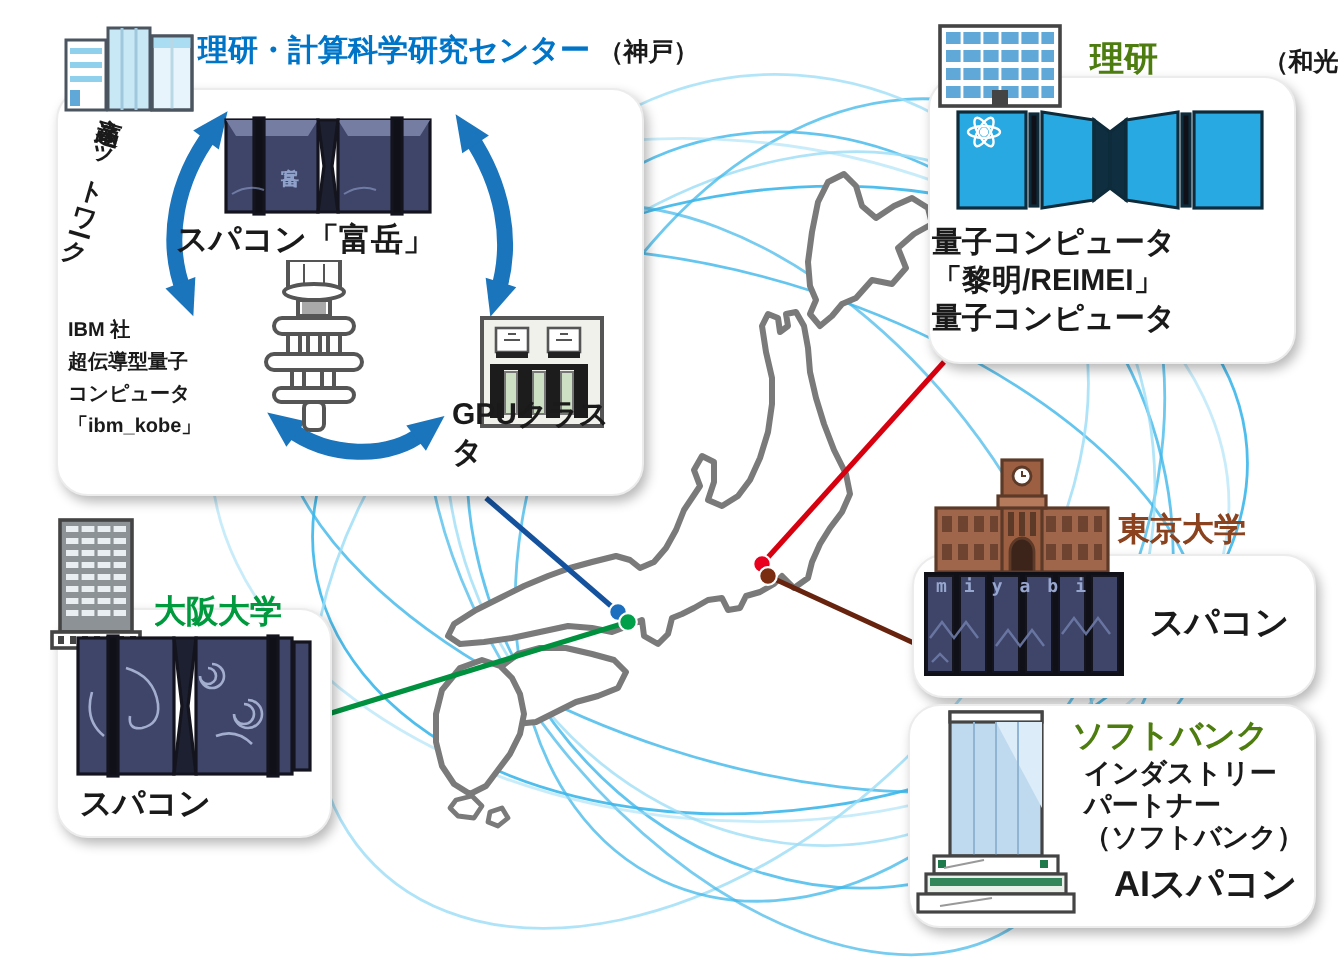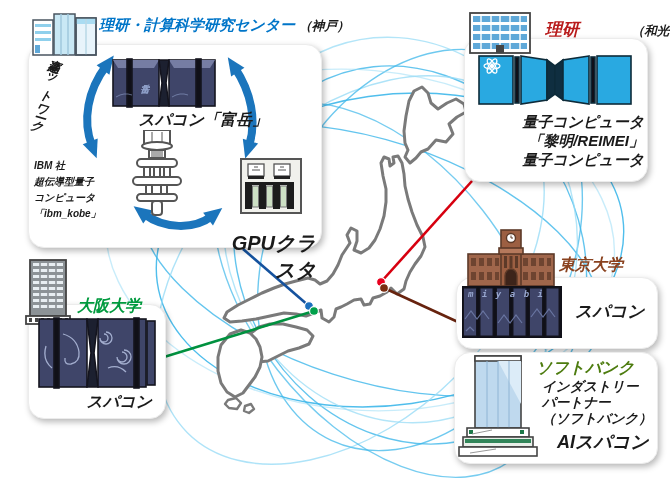--- a/index.html
+++ b/index.html
@@ -1,25 +1,25 @@
 <!DOCTYPE html>
 <html><head>
 <meta charset="utf-8">
 <style>
   html,body{margin:0;padding:0;background:#fff;}
   body{font-family:"Liberation Sans","DejaVu Sans",sans-serif;}
-  #stage{position:relative;width:670px;height:483px;background:#fff;overflow:hidden;font-style:italic;}
+  #stage{position:relative;width:670px;height:483px;background:#fff;overflow:hidden;}
   #bg{position:absolute;left:0;top:0;}
   .panel{position:absolute;background:#fff;border:1px solid #ececec;border-radius:16px;
          box-shadow:2px 3px 6px rgba(0,0,0,.28);}
   .hdr{position:absolute;white-space:nowrap;font-weight:bold;}
   .hdr .loc{color:#1a1a1a;font-weight:bold;}
   .icon{position:absolute;}
   .lbl{position:absolute;font-weight:bold;color:#1a1a1a;}
-  .ctr{text-align:right;}
+  .ctr{text-align:left;}
   #kobe-net-label{
     position:absolute;left:50px;top:50px;height:110px;
     writing-mode:vertical-rl;text-orientation:upright;
     transform:rotate(16deg);transform-origin:top center;
     font-size:12.5px;font-weight:bold;color:#1a1a1a;letter-spacing:1px;}
   #miyabi-text{
     position:absolute;left:468px;top:289px;width:92px;
     font-family:"DejaVu Sans Mono",monospace;font-size:9px;font-weight:bold;
     color:#97a6ce;letter-spacing:8.5px;}
 </style>
@@ -160,21 +160,21 @@
       <rect x="5" y="26" width="7" height="25" fill="#1c1c1c"></rect>
       <rect x="19" y="26" width="7" height="25" fill="#1c1c1c"></rect>
       <rect x="33" y="26" width="7" height="25" fill="#1c1c1c"></rect>
       <rect x="47" y="26" width="7" height="25" fill="#1c1c1c"></rect>
       <rect x="12.5" y="28" width="6" height="21" fill="#CDE0C4" stroke="#777" stroke-width="1"></rect>
       <rect x="26.5" y="28" width="6" height="21" fill="#CDE0C4" stroke="#777" stroke-width="1"></rect>
       <rect x="40.5" y="28" width="6" height="21" fill="#CDE0C4" stroke="#777" stroke-width="1"></rect>
       <rect x="5" y="24" width="49" height="3" fill="#1c1c1c"></rect>
     </g>
   </svg>
-  <div class="lbl ctr" style="left:226px;top:230px;width:90px;font-size:20px;">GPUクラスタ</div>
+  <div class="lbl ctr" style="left:226px;top:198px;width:90px;font-size:15px;">GPUクラスタ</div>
 
   <div class="panel" style="left:464px;top:38px;width:182px;height:142px;"></div>
 
   <svg class="icon" style="left:469px;top:12px;" width="62" height="42" viewBox="0 0 62 42">
     <rect x="1" y="1" width="60" height="40" fill="#ffffff" stroke="#444" stroke-width="1.8"></rect>
     <g fill="#5FA8D8">
       <rect x="4" y="4" width="54" height="6"></rect>
       <rect x="4" y="13" width="54" height="6"></rect>
       <rect x="4" y="22" width="54" height="6"></rect>
       <rect x="4" y="31" width="54" height="6"></rect>
@@ -183,21 +183,21 @@
       <line x1="12" y1="3" x2="12" y2="39"></line>
         <line x1="22" y1="3" x2="22" y2="39"></line>
       <line x1="31" y1="3" x2="31" y2="39"></line>
         <line x1="41" y1="3" x2="41" y2="39"></line>
       <line x1="51" y1="3" x2="51" y2="39"></line>
     </g>
     <rect x="27" y="33" width="8" height="8" fill="#444"></rect>
   </svg>
 
   <div class="hdr" style="left:545px;top:18px;font-size:17px;">
-    <span style="color:#b91c1c;">理研</span>
+    <span style="color:#4d7c0f;">理研</span>
     <span class="loc" style="font-size:12.5px;margin-left:48px;">（和光）</span>
   </div>
 
   <svg class="icon" style="left:478px;top:52px;" width="154" height="56" viewBox="0 0 154 56">
     <g stroke="#0d2b3a" stroke-width="1.6">
       <rect x="1" y="4" width="34" height="48" fill="#29A9E1"></rect>
       <rect x="37" y="5" width="4" height="46" fill="#101018"></rect>
       <polygon points="43,4 69,8 69,48 43,52" fill="#29A9E1"></polygon>
       <polygon points="69,8 77,14 77,42 69,48" fill="#0f2e40"></polygon>
       <polygon points="85,8 77,14 77,42 85,48" fill="#0f2e40"></polygon>

